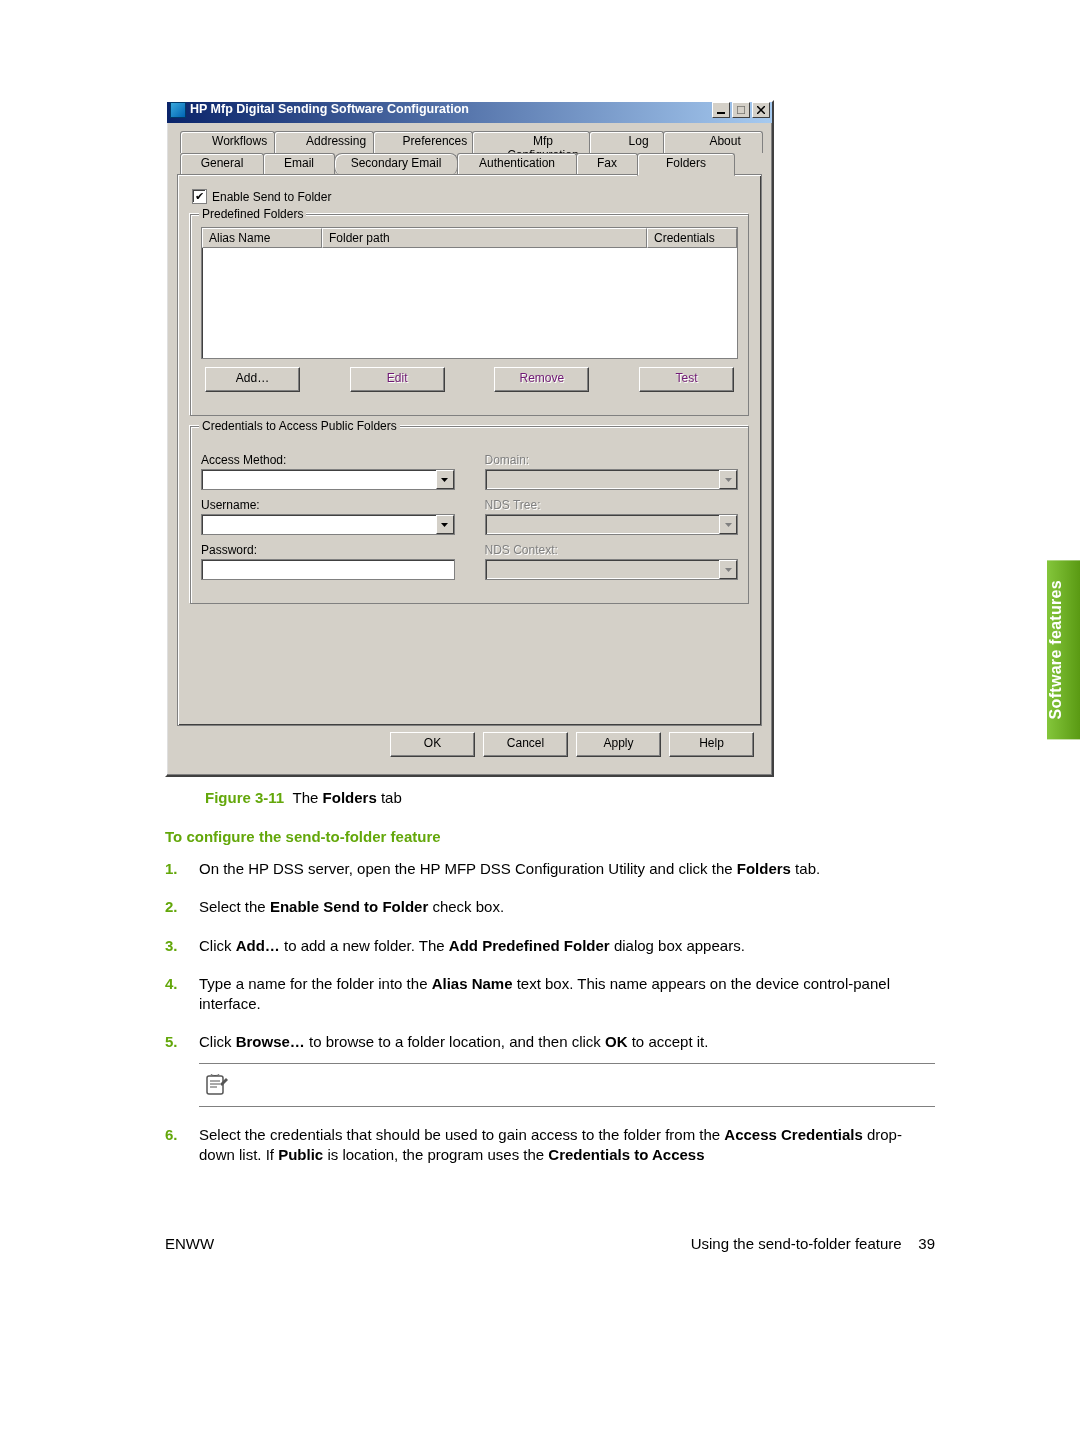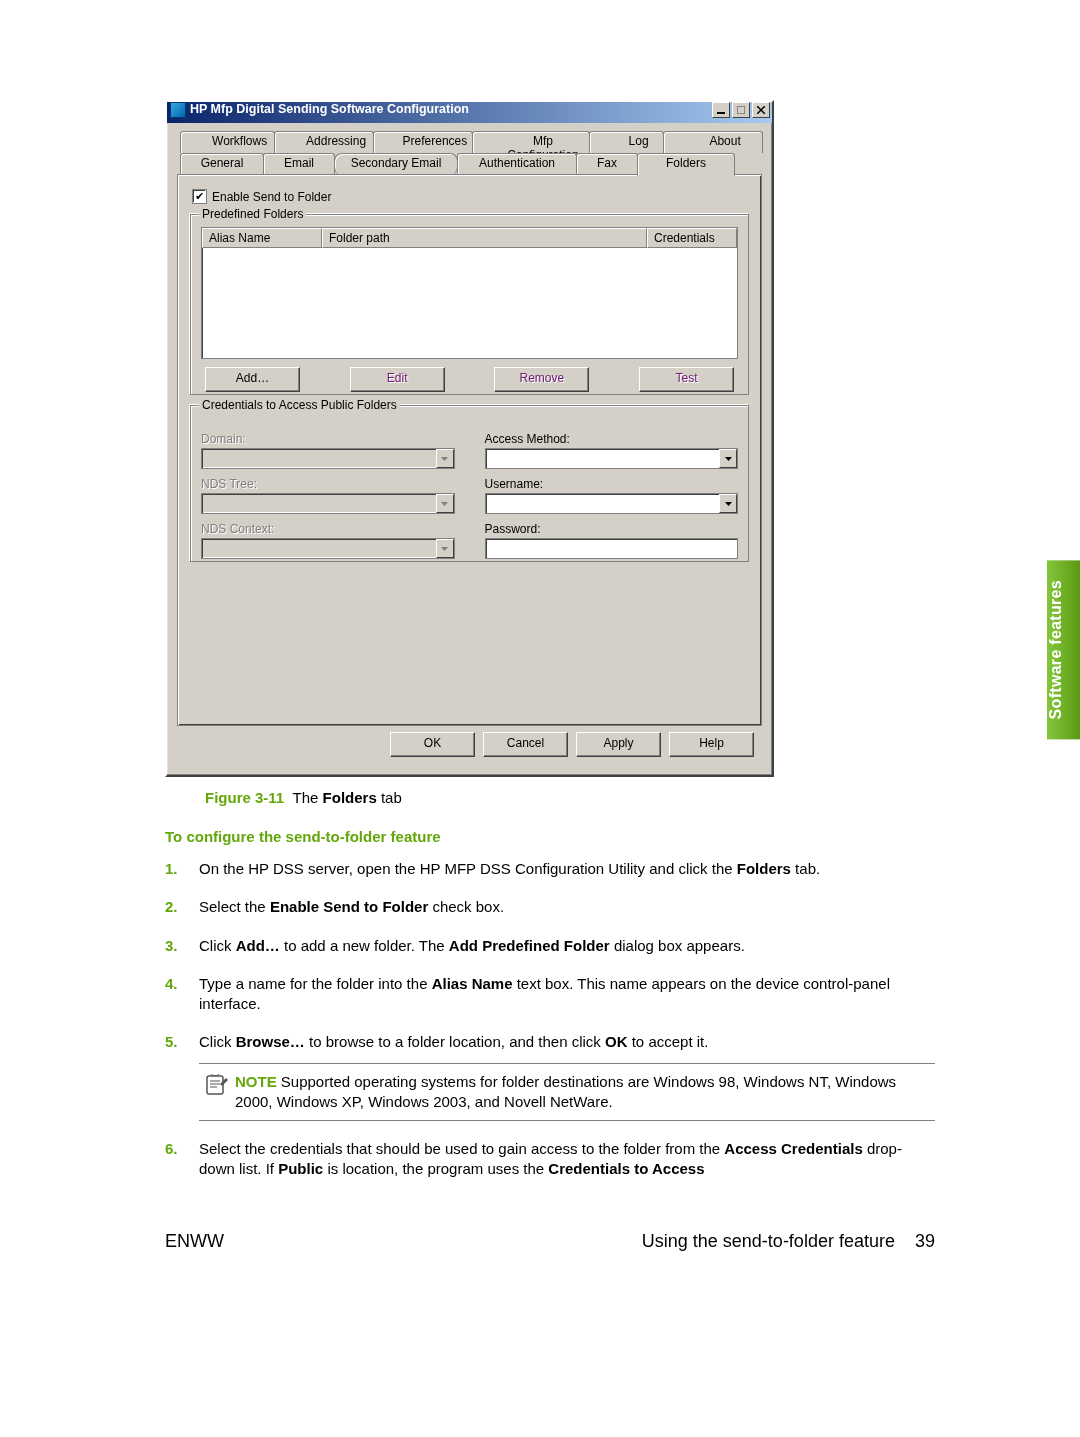--- a/index.html
+++ b/index.html
@@ -103,21 +103,21 @@
 
   
   .chk-row { display:flex; align-items:center; margin:4px 0 6px 4px; font-size:12px; }
   .chk { width:13px; height:13px; background:#fff; border:1px solid #808080; box-shadow:inset -1px -1px 0 #fff, inset 1px 1px 0 #404040; margin-right:5px; display:flex; align-items:center; justify-content:center; font-size:11px; }
 
   
   .group {
     border:1px solid #808080;
     box-shadow: 1px 1px 0 #fff inset, -1px -1px 0 #fff;
     margin:10px 2px;
-    padding:12px 10px 2px 10px;
+    padding:12px 10px 23px 10px;
     position:relative;
   }
   .group > .legend {
     position:absolute; top:-8px; left:8px;
     background:#d4d0c8; padding:0 3px;
     font-size:12px;
   }
 
   
   .listbox {
@@ -222,21 +222,21 @@
     letter-spacing:.3px;
   }
 
   .footer {
     position:absolute;
     left:165px;
     bottom:185px;
     width:770px;
     display:flex;
     justify-content:space-between;
-    font-size:18px;
+    font-size:15px;
   }
 </style>
 </head>
 <body>
 
 <div class="side-tab">Software features</div>
 
 <div class="page">
 
   <div class="dialog">
@@ -299,20 +299,44 @@
             <span class="btn disabled">Edit</span>
             <span class="btn disabled">Remove</span>
             <span class="btn disabled">Test</span>
           </div>
         </div>
 
         <div class="group">
           <span class="legend">Credentials to Access Public Folders</span>
           <div class="formgrid">
             <div class="col">
+              <div class="fld-label">Access Method:</div>
+              <div class="combo">
+                  <input style="">
+                  <div class="arrow">
+                    <svg viewBox="0 0 7 4">
+                      <path d="M0 0h7L3.5 4z" fill="#000"></path>
+                    </svg>
+                  </div>
+                </div>
+              <div class="fld-label">Username:</div>
+              <div class="combo">
+                  <input style="">
+                  <div class="arrow">
+                    <svg viewBox="0 0 7 4">
+                      <path d="M0 0h7L3.5 4z" fill="#000"></path>
+                    </svg>
+                  </div>
+                </div>
+              <div class="fld-label">Password:</div>
+              <div class="txt">
+                  <input type="password" style="">
+                </div>
+            </div>
+            <div class="col">
               <div class="fld-label disabled">Domain:</div>
               <div class="combo disabled">
                   <input disabled="" style="">
                   <div class="arrow">
                     <svg viewBox="0 0 7 4">
                       <path d="M0 0h7L3.5 4z"></path>
                     </svg>
                   </div>
                 </div>
               <div class="fld-label disabled">NDS Tree:</div>
@@ -325,44 +349,20 @@
                   </div>
                 </div>
               <div class="fld-label disabled">NDS Context:</div>
               <div class="combo disabled">
                   <input disabled="" style="">
                   <div class="arrow">
                     <svg viewBox="0 0 7 4">
                       <path d="M0 0h7L3.5 4z"></path>
                     </svg>
                   </div>
-                </div>
-            </div>
-            <div class="col">
-              <div class="fld-label">Access Method:</div>
-              <div class="combo">
-                  <input style="">
-                  <div class="arrow">
-                    <svg viewBox="0 0 7 4">
-                      <path d="M0 0h7L3.5 4z" fill="#000"></path>
-                    </svg>
-                  </div>
-                </div>
-              <div class="fld-label">Username:</div>
-              <div class="combo">
-                  <input style="">
-                  <div class="arrow">
-                    <svg viewBox="0 0 7 4">
-                      <path d="M0 0h7L3.5 4z" fill="#000"></path>
-                    </svg>
-                  </div>
-                </div>
-              <div class="fld-label">Password:</div>
-              <div class="txt">
-                  <input type="password" style="">
                 </div>
             </div>
           </div>
         </div>
 
       </div>
 
       <div class="dlg-buttons">
         <span class="btn">OK</span>
         <span class="btn">Cancel</span>
@@ -389,21 +389,20 @@
         <div class="note-icon">
           <svg width="26" height="26" viewBox="0 0 26 26">
               <rect x="3" y="4" width="16" height="18" rx="2" fill="none" stroke="#555" stroke-width="1.5"></rect>
               <path d="M7 2c0 2 8 2 8 0" stroke="#555" fill="none"></path>
               <line x1="6" y1="9" x2="16" y2="9" stroke="#555"></line>
               <line x1="6" y1="12" x2="16" y2="12" stroke="#555"></line>
               <line x1="6" y1="15" x2="13" y2="15" stroke="#555"></line>
               <path d="M18 14l6-6-2-2-6 6z" fill="#555"></path>
             </svg>
         </div>
-        <div class="note-text"><span class="lead">NOTE</span><span>   Supported operating systems for folder destinations are Windows 98, Windows NT, Windows 2000, Windows XP, Windows 2003, and Novell NetWare.</span></div>
       </div>
     </li>
     <li><span>Select the credentials that should be used to gain access to the folder from the </span><b>Access Credentials</b><span> drop-down list. If </span><b>Public</b><span> is location, the program uses the </span><b>Credentials to Access</b></li>
   </ol>
 
 </div>
 
 <div class="footer">
   <span>ENWW</span>
   <span><span>Using the send-to-folder feature</span>&nbsp;&nbsp;&nbsp;&nbsp;<span>39</span></span>

